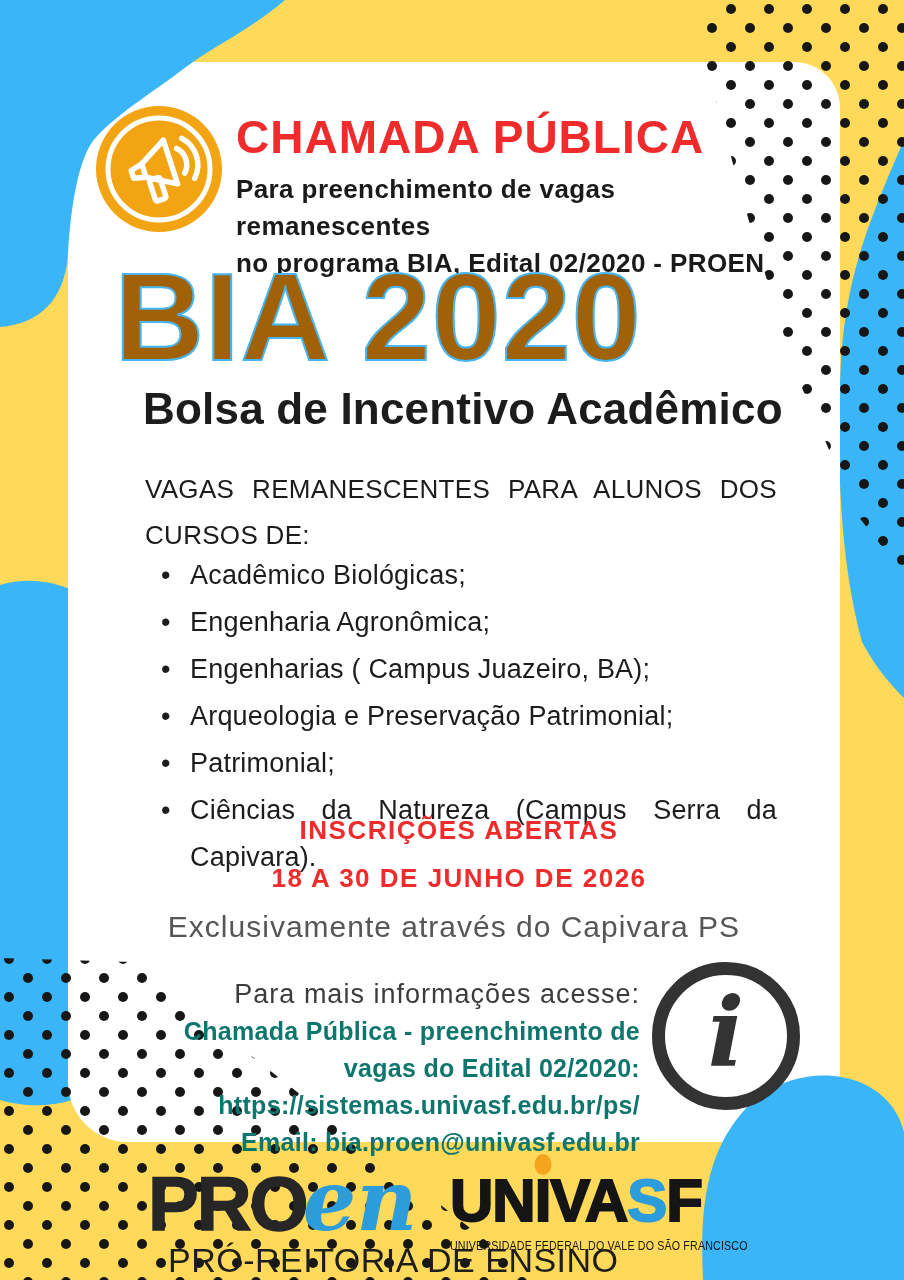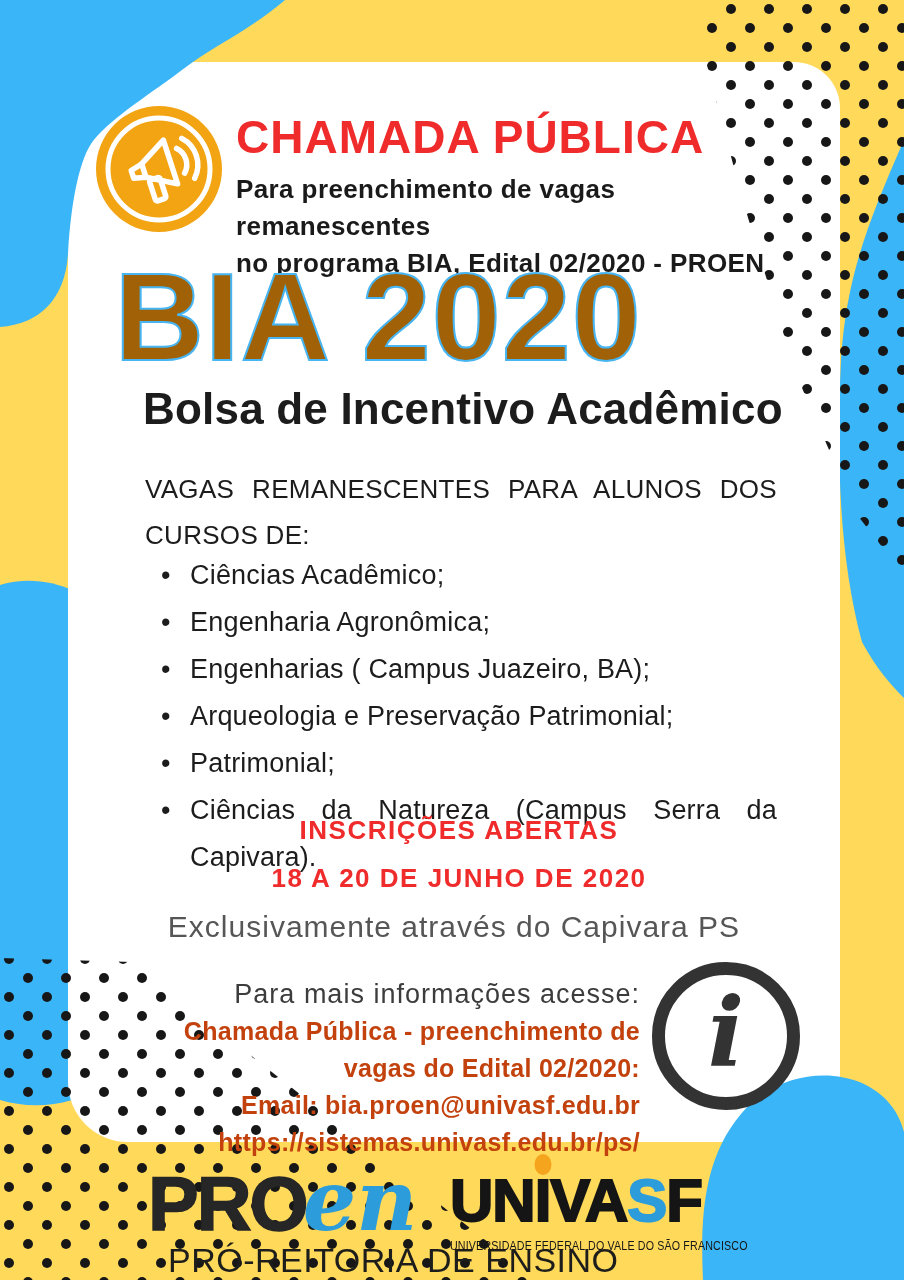--- a/index.html
+++ b/index.html
@@ -44,21 +44,21 @@
   }
 
   
   .inscricoes{left:68px;top:806px;width:772px;text-align:center;}
   .insc-line{font-size:26px;font-weight:700;color:#EF2B2B;line-height:48px;letter-spacing:1.5px;padding-left:10px;}
   .insc-note{font-size:30px;color:#565656;letter-spacing:1px;margin-top:8px;}
 
   
   .info-text{left:120px;top:956px;width:520px;text-align:right;margin-top:20px;}
   .info-lead{font-size:27px;color:#3c3c3c;letter-spacing:1px;line-height:37px;}
-  .info-line{font-size:25px;font-weight:700;color:#c2410c;line-height:37px;letter-spacing:.3px;}
+  .info-line{font-size:25px;font-weight:700;color:#0f766e;line-height:37px;letter-spacing:.3px;}
   .info-icon{
     left:652px;top:962px;width:122px;height:122px;border:13px solid #333333;border-radius:50%;
     display:flex;align-items:center;justify-content:center;background:#fff;
   }
   .info-icon span{
     font-family:"DejaVu Serif",serif;font-style:italic;font-weight:700;
     font-size:96px;color:#333333;line-height:1;margin-top:-6px;
   }
 
   
@@ -135,40 +135,40 @@
 
   <div class="content bia">BIA 2020</div>
   <div class="content bolsa">Bolsa de Incentivo Acadêmico</div>
 
   <div class="content vagas">
     <div class="vagas-l1">VAGAS REMANESCENTES PARA ALUNOS DOS</div>
     <div>CURSOS DE:</div>
   </div>
 
   <ul class="content courses">
-      <li>Ciências Acadêmico;</li>
+      <li>Acadêmico Biológicas;</li>
       <li>Engenharia Agronômica;</li>
       <li>Engenharias ( Campus Juazeiro, BA);</li>
       <li>Arqueologia e Preservação Patrimonial;</li>
       <li>Patrimonial;</li>
       <li>Ciências da Natureza (Campus Serra da Capivara).</li>
     </ul>
 
   <div class="content inscricoes">
     <div class="insc-line">INSCRIÇÕES ABERTAS</div>
-    <div class="insc-line">18 A 20 DE JUNHO DE 2020</div>
+    <div class="insc-line">18 A 30 DE JUNHO DE 2026</div>
     <div class="insc-note">Exclusivamente através do Capivara PS</div>
   </div>
 
   <div class="content info-text">
     <div class="info-lead">Para mais informações acesse:</div>
     <div class="info-line">Chamada Pública - preenchimento de</div>
     <div class="info-line">vagas do Edital 02/2020:</div>
+    <div class="info-line">https://sistemas.univasf.edu.br/ps/</div>
     <div class="info-line">Email: bia.proen@univasf.edu.br</div>
-    <div class="info-line">https://sistemas.univasf.edu.br/ps/</div>
   </div>
   <div class="content info-icon" style="position:absolute;">
     <span>i</span>
   </div>
 
   <div class="content proen">
     <div class="proen-word">
       <span class="proen-black">PRO</span>
       <span class="proen-blue">en</span>
     </div>

